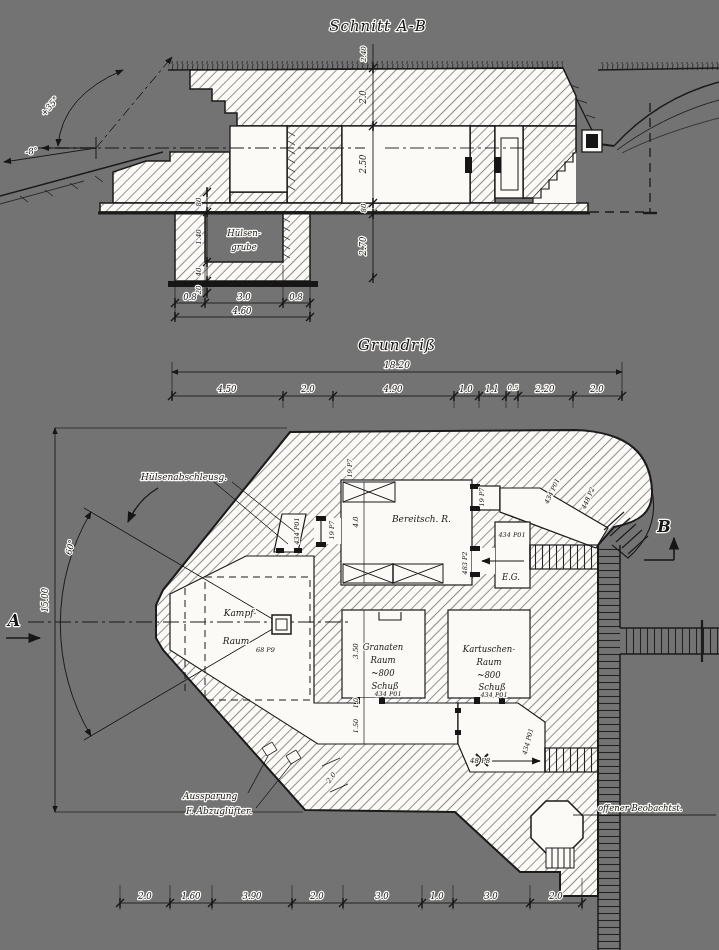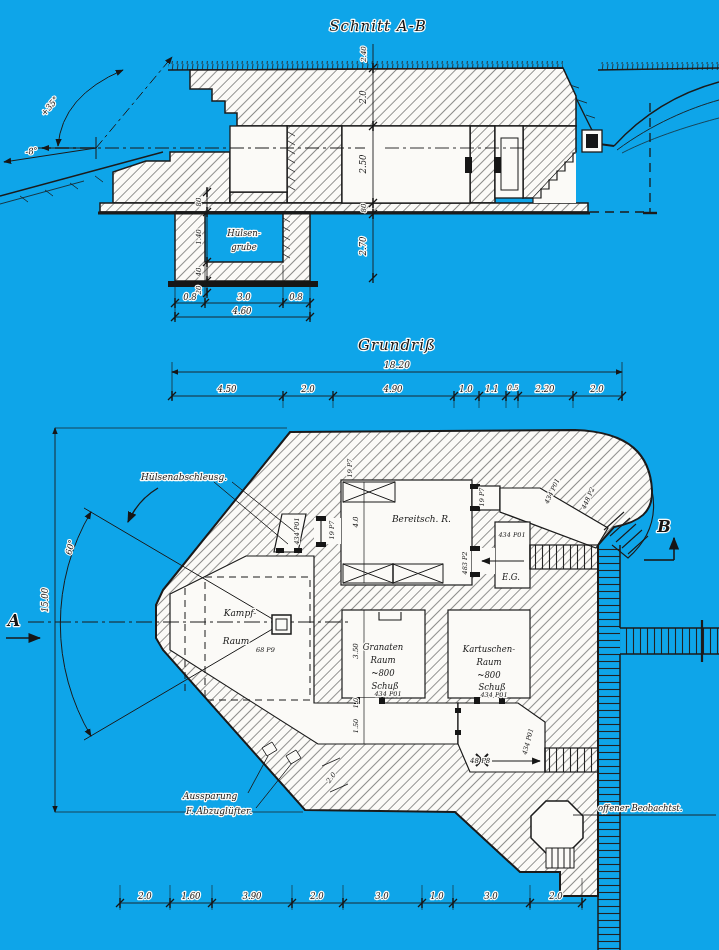--- a/index.html
+++ b/index.html
@@ -1,16 +1,16 @@
 <!DOCTYPE html>
 <html><head>
 <meta charset="utf-8">
 <style>
   html,body{margin:0;padding:0;background:#e8e6e0;}
-  .sheet{position:relative;width:719px;height:950px;background:#0ea5e9;overflow:hidden;
+  .sheet{position:relative;width:719px;height:950px;background:#737373;overflow:hidden;
          font-family:"DejaVu Serif",serif;}
   svg{position:absolute;left:0;top:0;}
   text{font-family:"DejaVu Serif",serif;font-style:italic;fill:#161616;
        paint-order:stroke;stroke:#fbfaf7;stroke-width:2.4px;stroke-linejoin:round;}
   .big{font-size:15px;letter-spacing:1px;}
   .lbl{font-size:9px;}
   .dim{font-size:8.5px;}
   .dimS{font-size:7px;}
   .door{font-size:6.5px;}
   .mark{font-size:16px;font-weight:bold;}

